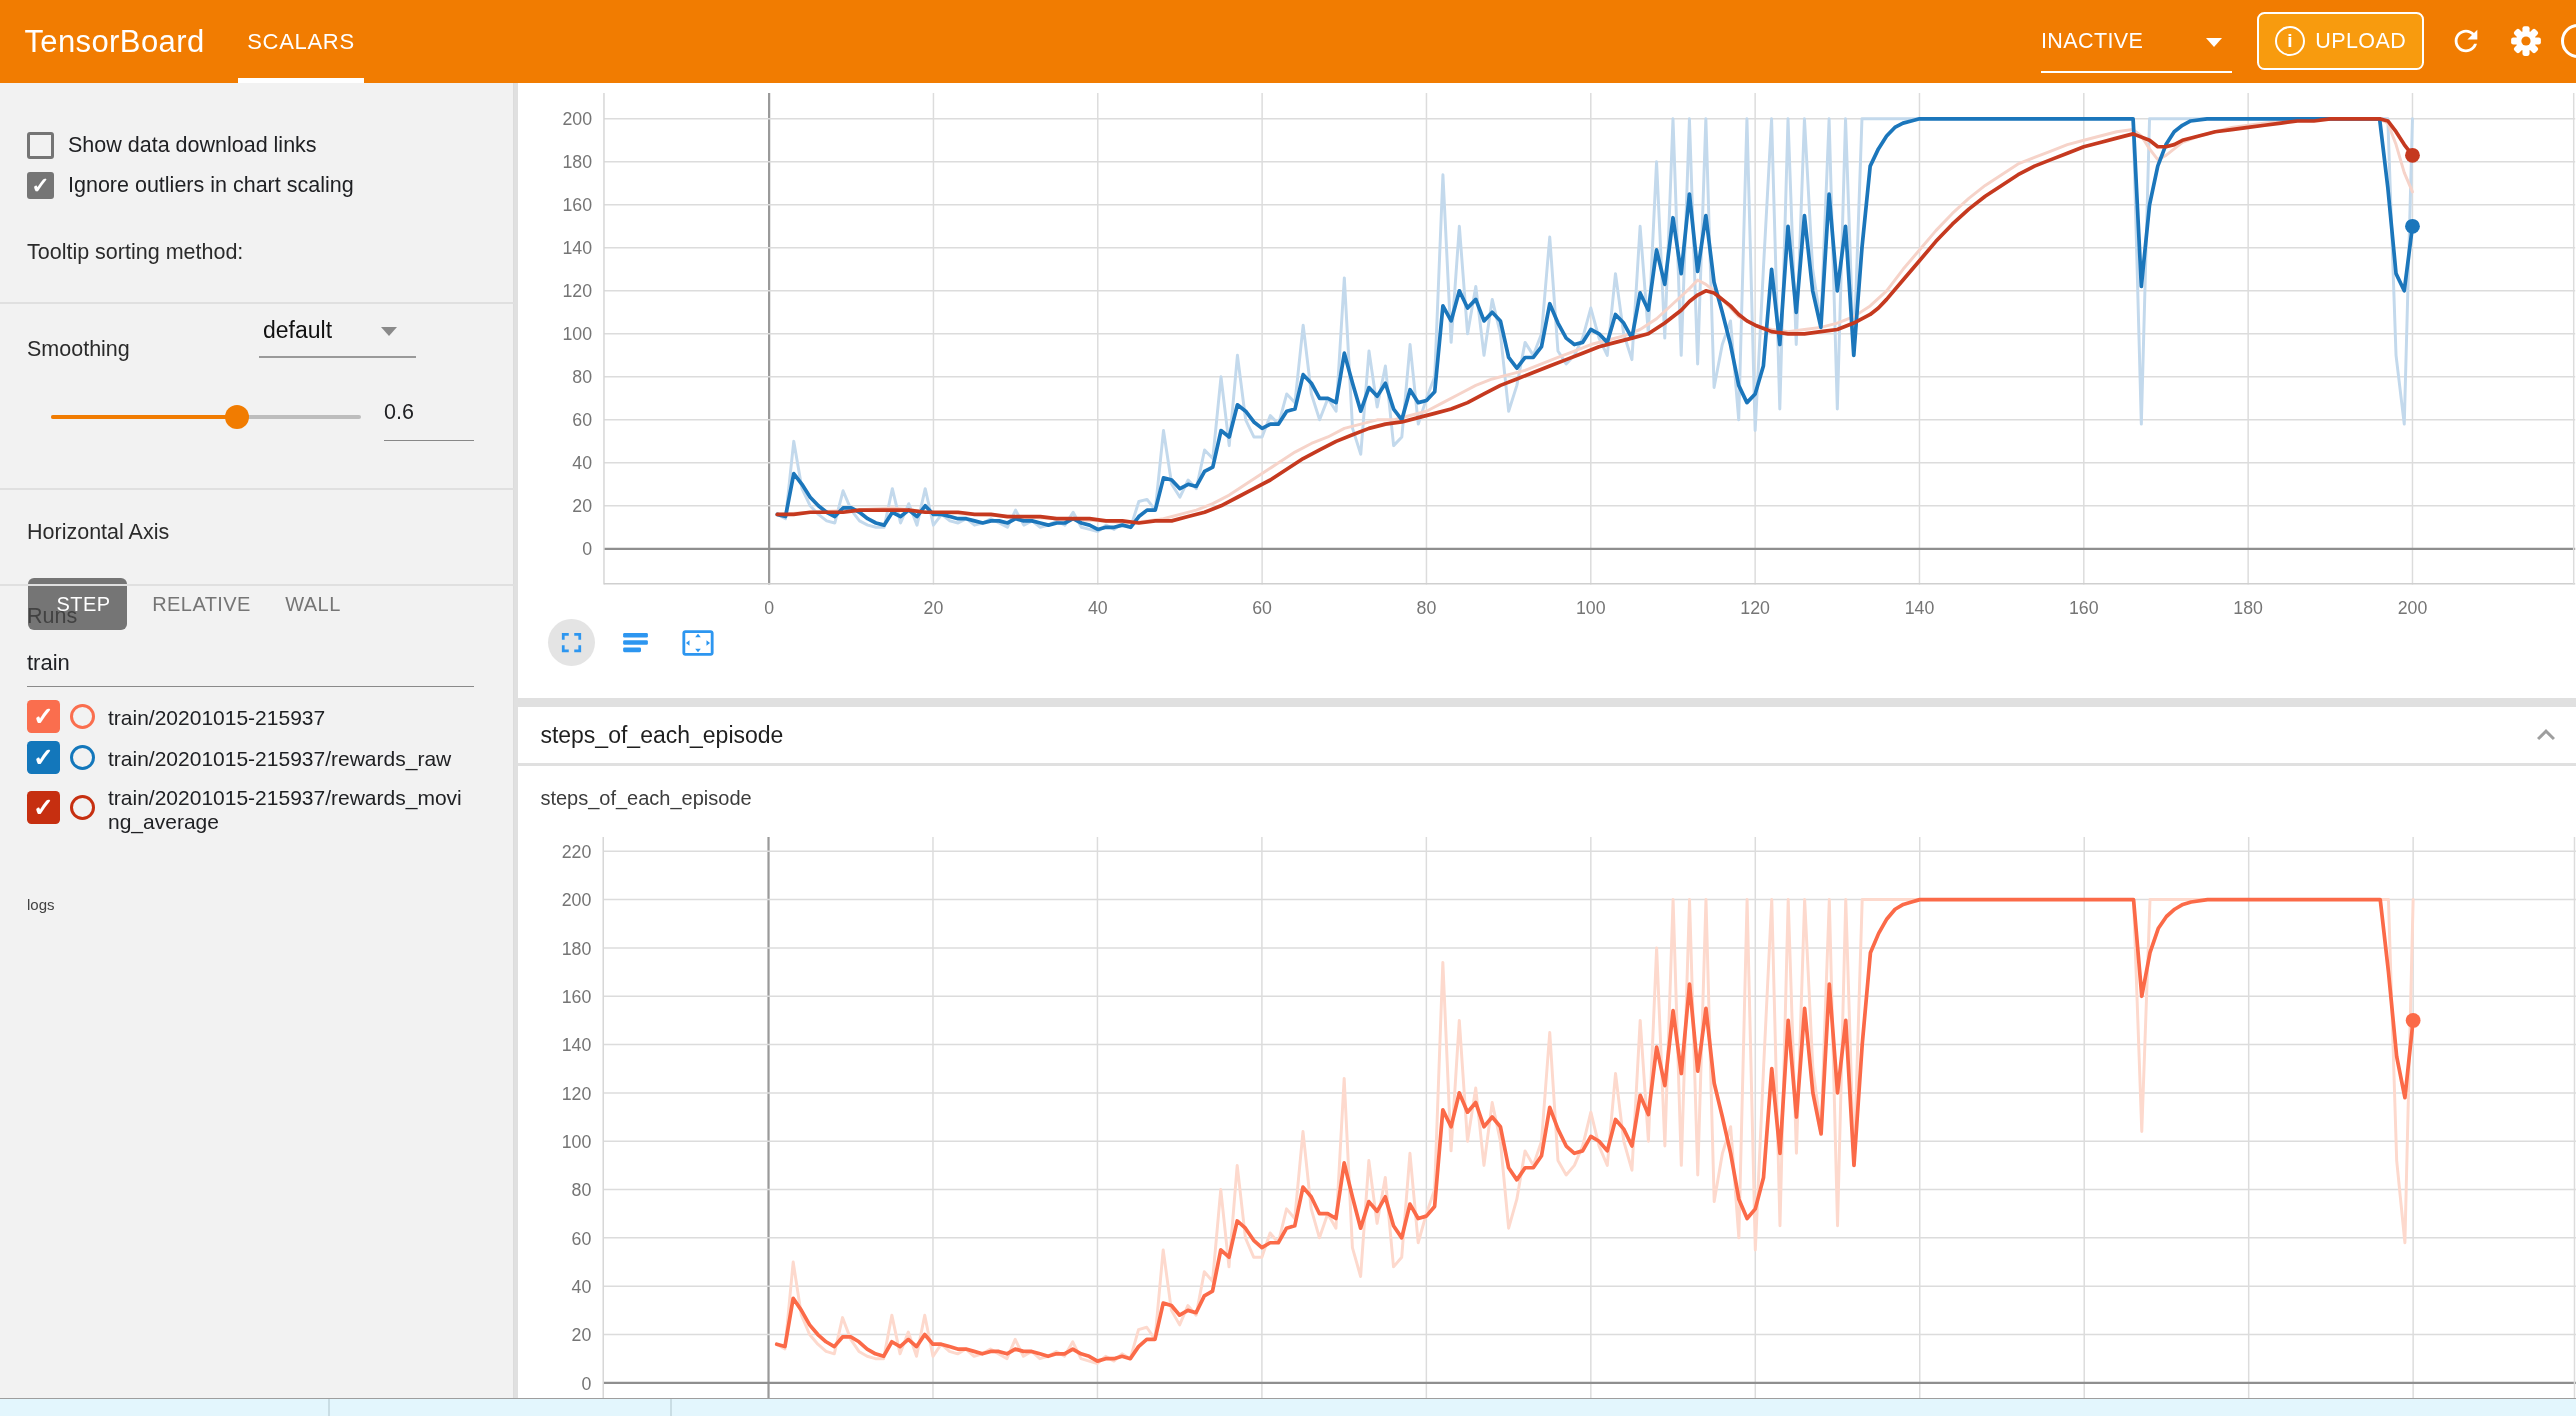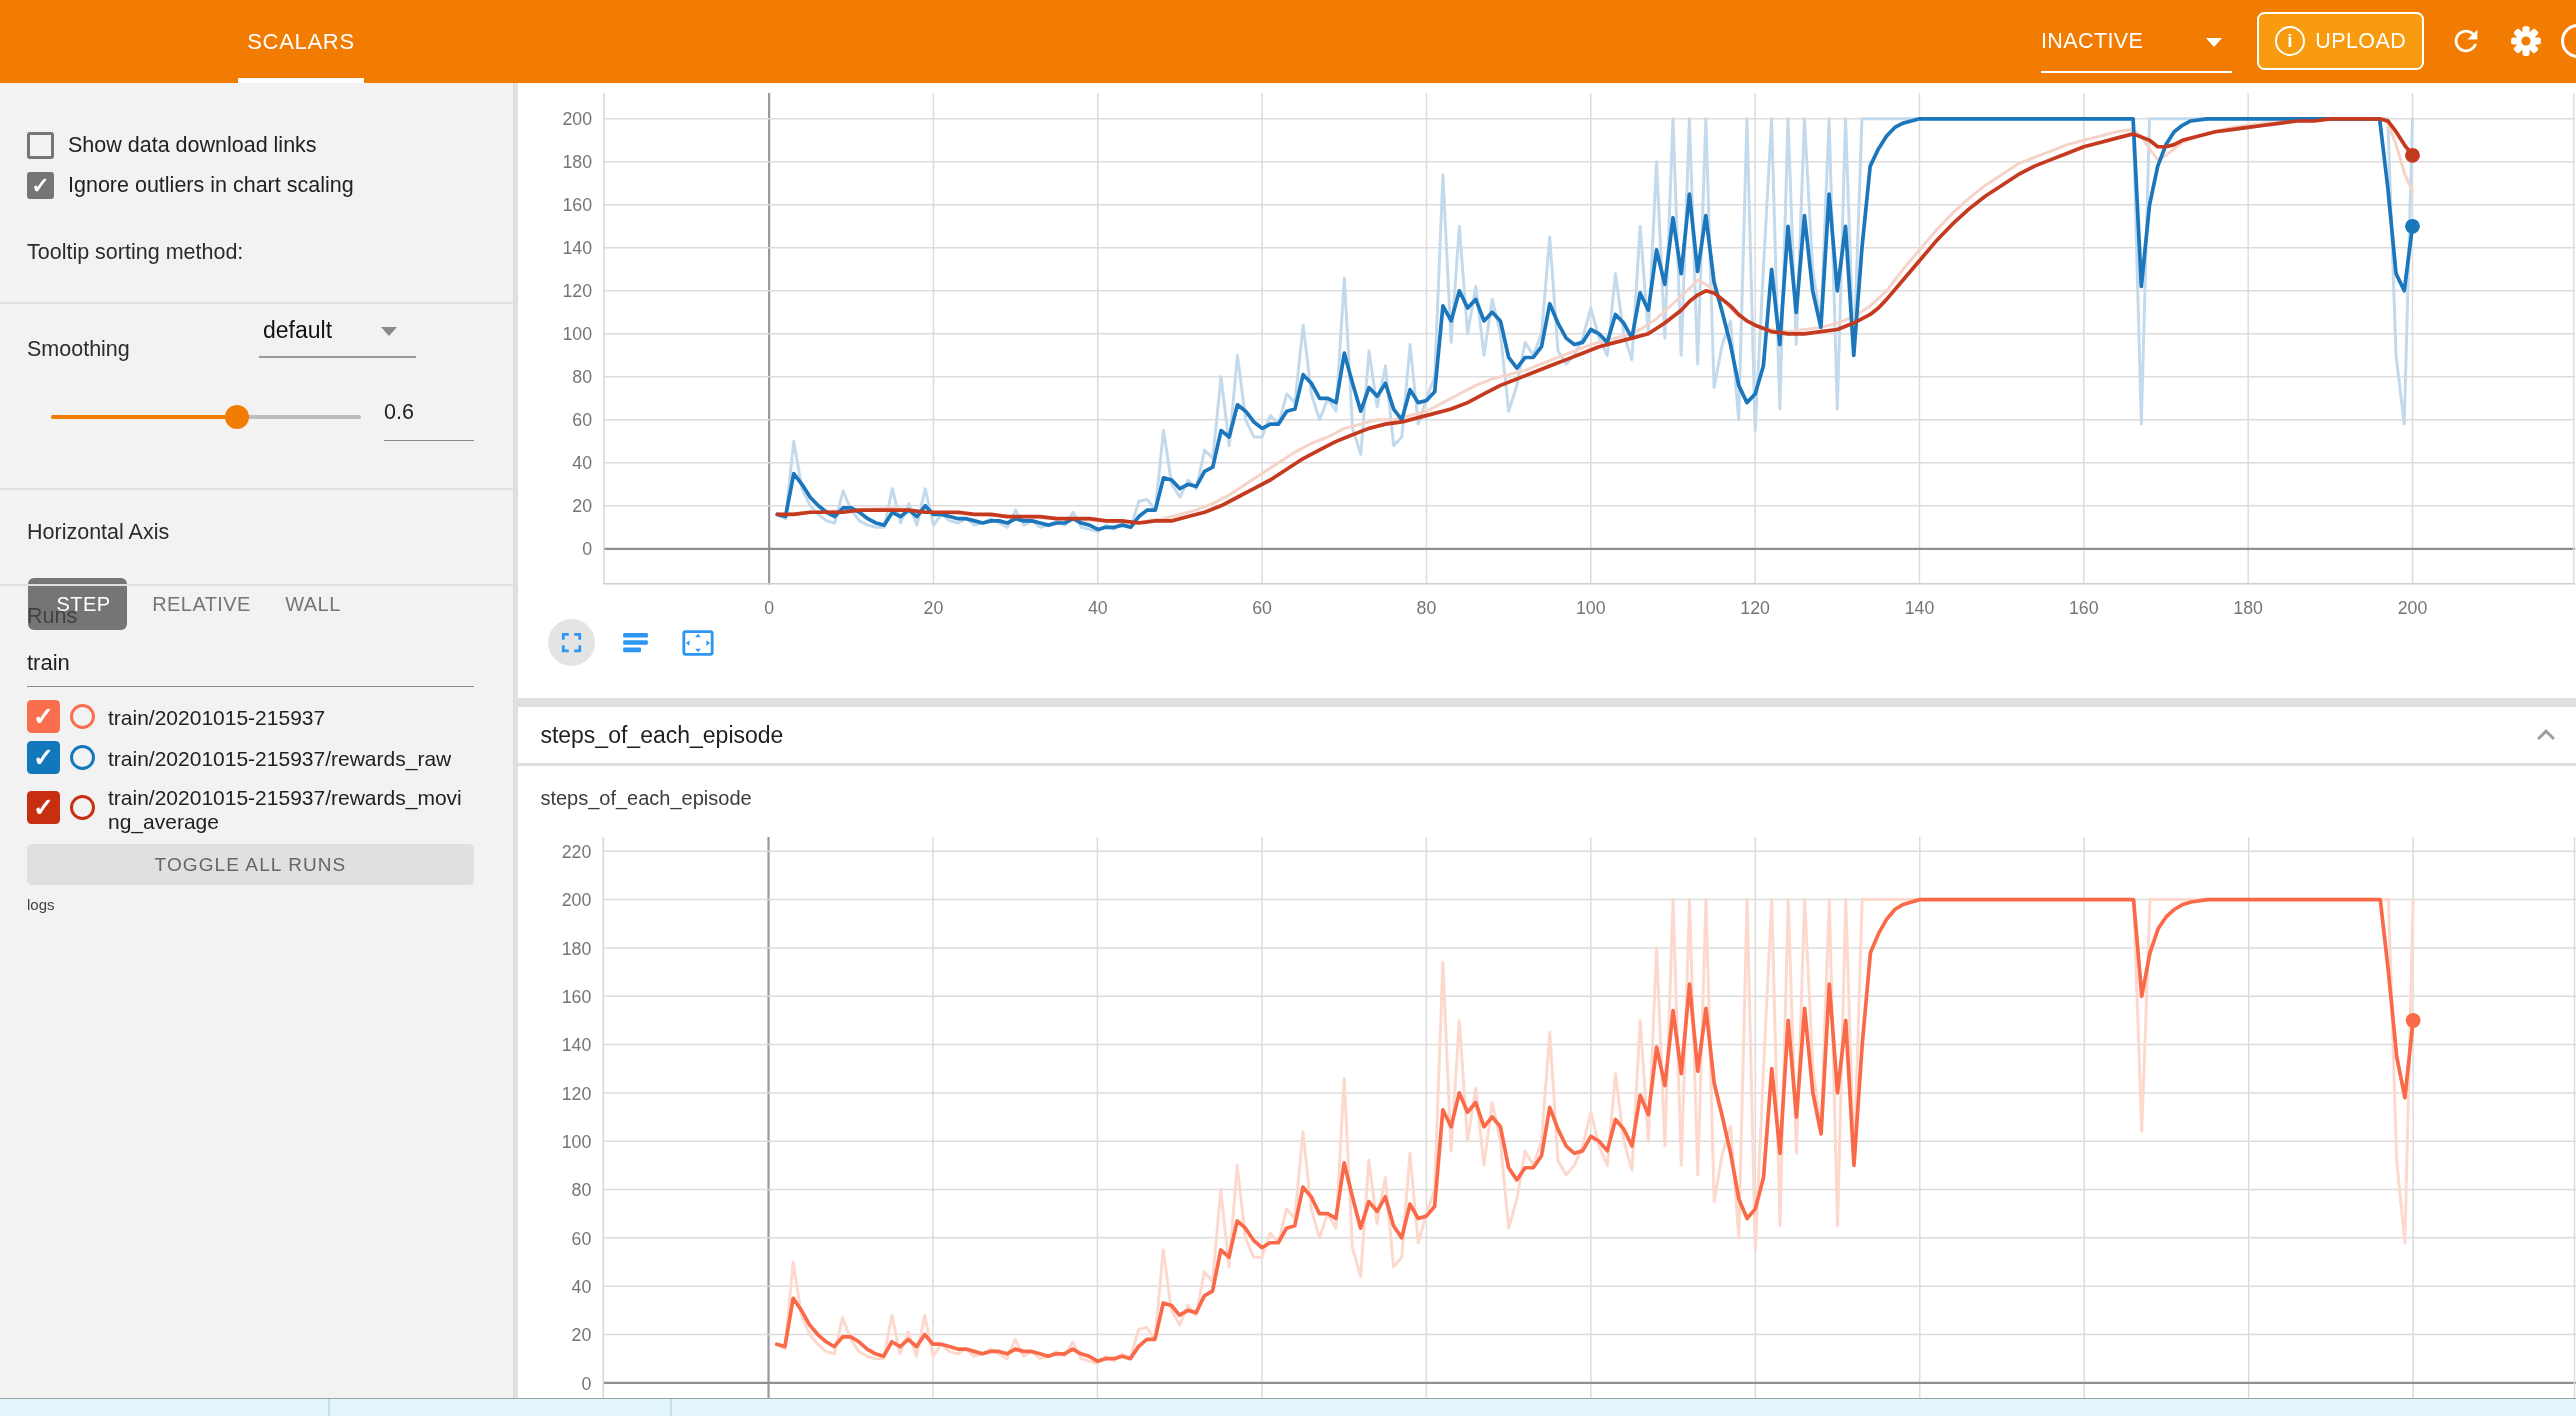--- a/index.html
+++ b/index.html
@@ -61,20 +61,21 @@
   .tool-btn.hover { background:#e4e4e4; }
 
   
   #bottom-strip { position:absolute; left:0; top:1398px; width:2576px; height:18px; background:#e3f6fd; border-top:1.5px solid #9e9e9e; z-index:60; }
   .strip-div { position:absolute; top:0; width:1.5px; height:18px; background:#c9dde4; }
 </style>
 </head>
 <body>
 
 <div id="header">
+  <div id="logo">TensorBoard</div>
   <div id="tab-scalars">SCALARS</div>
   <div id="tab-underline"></div>
 
   <div id="status-select">
     <span>INACTIVE</span>
     <span class="caret-down-white"></span>
     <span id="status-underline"></span>
   </div>
 
   <div id="upload-btn">
@@ -143,21 +144,20 @@
     <div class="run-cb" style="background: rgb(19, 119, 187);">✓</div>
     <div class="run-circle" style="top: 3.7px; border-color: rgb(19, 119, 187);"></div>
     <div class="run-label" style="top:6px;">train/20201015-215937/rewards_raw</div>
   </div>
   <div class="run-row" style="top:700px; height:59px;">
     <div class="run-cb" style="top: 8.1px; background: rgb(198, 47, 16);">✓</div>
     <div class="run-circle" style="top: 12px; border-color: rgb(198, 47, 16);"></div>
     <div class="run-label" style="top:3px;">train/20201015-215937/rewards_moving_average</div>
   </div>
 
-  <button id="toggle-runs">TOGGLE ALL RUNS</button>
   <div id="logs-label">logs</div>
 </div>
 
 <div id="main">
 
   <div class="card" id="card1">
     <div class="chartbox" id="chart1"><svg width="2058" height="530" viewBox="0 0 2778 716">
           <line x1="338.11921634014175" y1="0" x2="338.11921634014175" y2="664" stroke="#9a9a9a" stroke-width="3"></line>
           <text x="338.11921634014175" y="704" text-anchor="middle" fill="#757575" font-size="24" font-family="&quot;Liberation Sans&quot;, sans-serif">0</text>
           <line x1="560.1283868278449" y1="0" x2="560.1283868278449" y2="664" stroke="#dcdcdc" stroke-width="2"></line>

